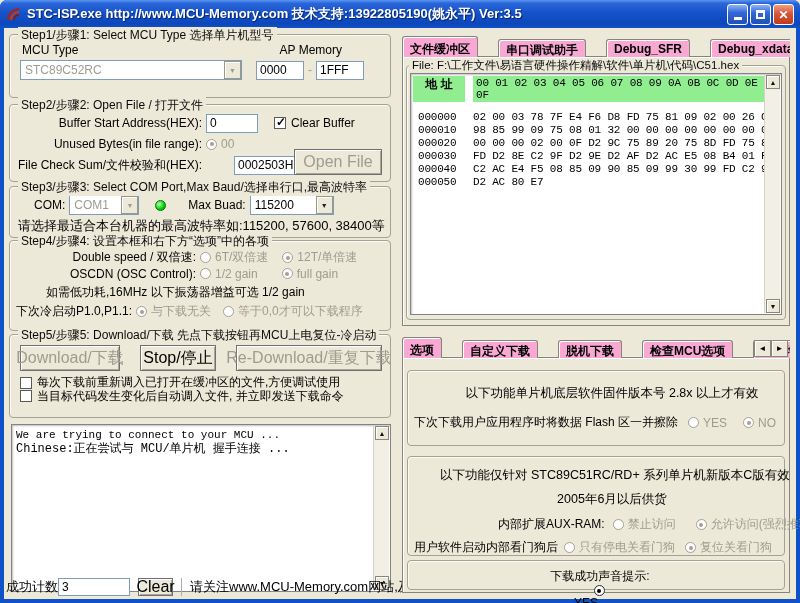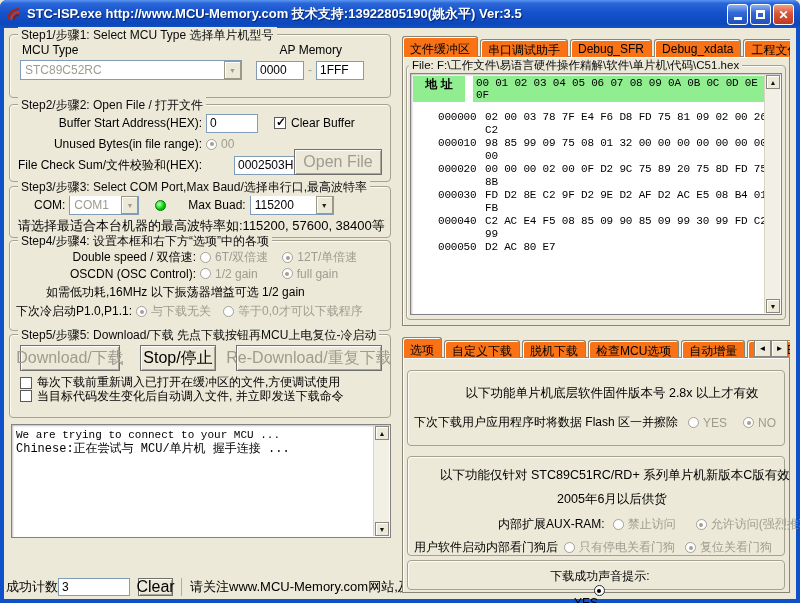--- a/index.html
+++ b/index.html
@@ -45,29 +45,29 @@
   .led { width:11px; height:11px; border-radius:50%; background:radial-gradient(circle at 35% 35%, #9f9 10%, #0c0 60%, #090); border:1px solid #070; flex:none; }
 
   .sunken { background:#fff; border:1px solid #848284; box-shadow:inset 1px 1px 2px rgba(0,0,0,.25); }
   .vsb { position:absolute; top:1px; bottom:1px; right:1px; width:16px; background:#f2f0e4; border-left:1px solid #d8d4c4; }
   .sbtn { position:absolute; left:1px; width:14px; height:14px; background:#ece9d8; border:1px solid #8a887c; box-shadow:inset 1px 1px 0 #fff; display:flex; align-items:center; justify-content:center; }
   .sbtn.up { top:0; } .sbtn.dn { bottom:0; }
   .sbtn.up::before { content:'▲'; font-size:7px; color:#111; }
   .sbtn.dn::before { content:'▼'; font-size:7px; color:#111; }
 
   .tabs { position:absolute; display:flex; align-items:flex-end; height:21px; overflow:hidden; }
-  .tab { height:18px; padding:2px 7px 0; border:1px solid #888578; border-bottom:none; border-radius:3px 3px 0 0; background:#f97316; box-shadow:inset 1px 1px 0 #fff; margin-right:2px; font-size:12px; white-space:nowrap; flex:none; }
+  .tab { height:18px; padding:2px 7px 0; border:1px solid #888578; border-bottom:none; border-radius:3px 3px 0 0; background:#f9a8d4; box-shadow:inset 1px 1px 0 #fff; margin-right:20px; font-size:12px; white-space:nowrap; flex:none;font-weight:bold; }
   .tab.active { height:21px; z-index:3; padding-top:4px; }
   .tpanel { position:absolute; background:#ece9d8; border:1px solid #888578; box-shadow:inset 1px 1px 0 #fff; }
 
   .mono { font-family:"Liberation Mono","DejaVu Sans Mono",monospace; }
   .hexhead { display:flex; gap:8px; padding:2px 2px 0 2px; }
   .hx-ah { width:52px; background:#90EE90; font-weight:bold; text-align:center; font-size:12px; color:#000; flex:none; }
   .hx-ch { background:#90EE90; font-size:11px; letter-spacing:-0.2px; padding:1px 3px; color:#000; }
-  .hxrow { display:flex; padding-left:2px; font-size:11px; letter-spacing:-0.2px; line-height:13px;margin-left:20px; }
+  .hxrow { display:flex; gap:8px; padding-left:2px; font-size:11px; letter-spacing:-0.2px; line-height:13px; }
   .hxaddr { width:52px; padding-left:5px; flex:none; }
 
   .cline { text-align:center;padding-left:32px; }
   .spinbox { position:absolute; display:flex; }
   .spin { width:17px; height:17px; background:#ece9d8; border:1px solid #8a887c; box-shadow:inset 1px 1px 0 #fff; display:flex; align-items:center; justify-content:center; }
   .spin.l::before { content:'◄'; font-size:8px; } .spin.r::before { content:'►'; font-size:8px; }
 </style>
 </head>
 <body>
 
@@ -187,21 +187,21 @@
       <div class="row" style="padding:7px 4px 0 10px;height:16px;">
         <span class="cb"></span>
         <span>每次下载前重新调入已打开在缓冲区的文件,方便调试使用</span>
       </div>
       <div class="row" style="padding:2px 4px 0 10px;height:16px;">
         <span class="cb"></span>
         <span>当目标代码发生变化后自动调入文件, 并立即发送下载命令</span>
       </div>
     </div>
 
-    <div class="sunken" style="position:absolute;left:7px;top:396px;width:380px;height:114px;">
+    <div class="sunken" style="position:absolute;left:7px;top:396px;width:380px;height:168px;">
       <div class="mono" style="font-size:11px;padding:4px 4px 0 4px;line-height:13px;white-space:nowrap;">We are trying to connect to your MCU ...</div>
       <div class="mono" style="font-size:12px;padding:0 4px;line-height:15px;white-space:nowrap;">Chinese:正在尝试与 MCU/单片机 握手连接 ...</div>
       <div class="vsb">
         <span class="sbtn up"></span>
         <span class="sbtn dn"></span>
       </div>
     </div>
 
     <div class="row" style="position:absolute;left:2px;top:548px;height:22px;">
       <span style="font-size:13px;">成功计数</span>

